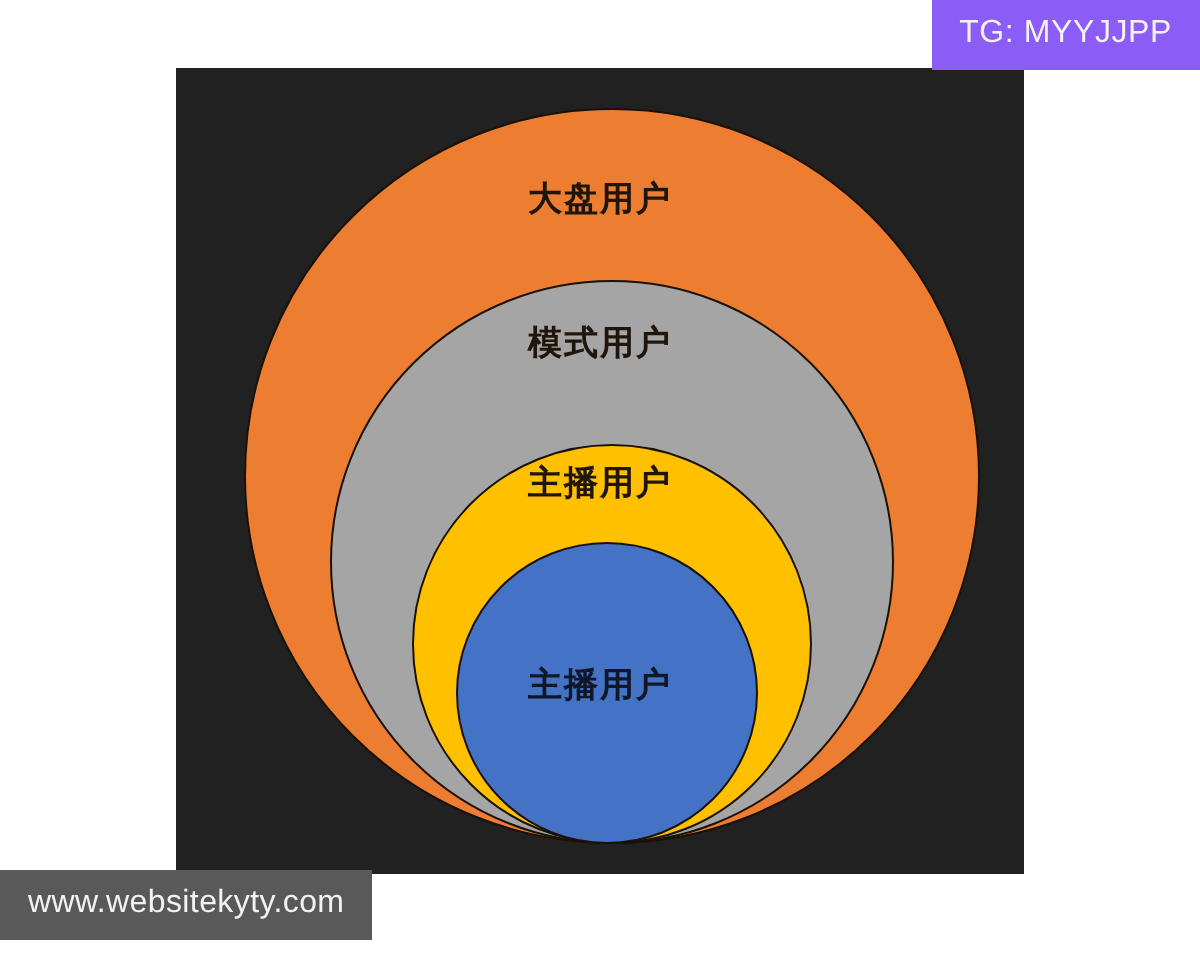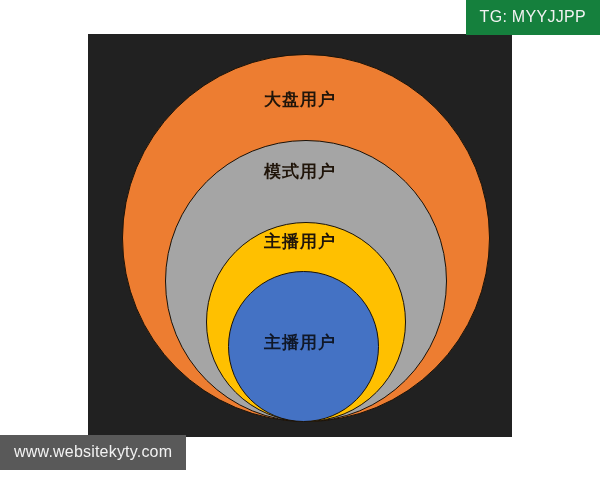--- a/index.html
+++ b/index.html
@@ -134,17 +134,17 @@
     <div class="venn-circle" id="circle-third" style="background: rgb(255, 192, 0);"></div>
     <div class="venn-circle" id="circle-inner" style="background: rgb(68, 114, 196);"></div>
 
     <div class="venn-label" id="label-second">模式用户</div>
     <div class="venn-label" id="label-outer">大盘用户</div>
     <div class="venn-label" id="label-third">主播用户</div>
     <div class="venn-label" id="label-inner">主播用户</div>
 
   </div>
 
-  <div id="tg-badge" style="background: #15803d; color: rgb(242, 242, 242);">TG: MYYJJPP</div>
+  <div id="tg-badge" style="background: #8b5cf6; color: rgb(242, 242, 242);">TG: MYYJJPP</div>
 
   <div id="site-watermark" style="background: rgb(89, 89, 89); color: rgb(242, 242, 242);">www.websitekyty.com</div>
 
 </div>
 
 </body></html>

